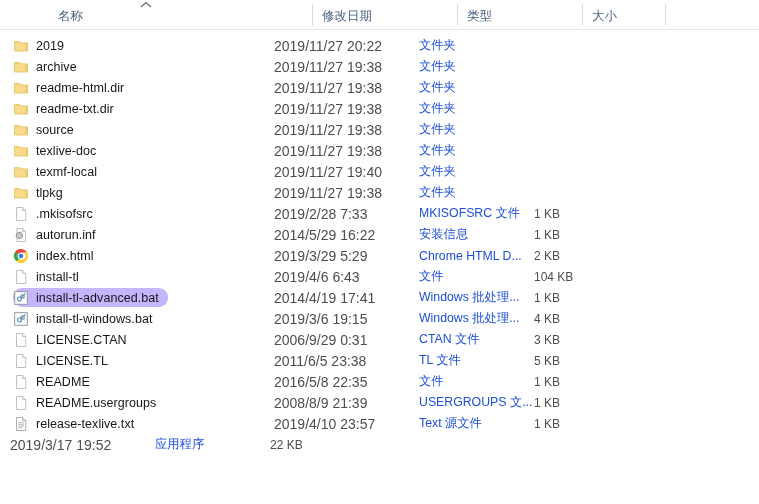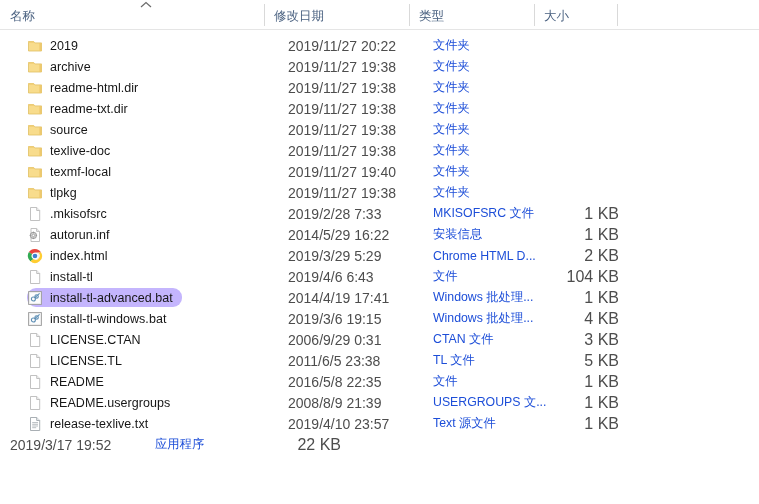--- a/index.html
+++ b/index.html
@@ -34,20 +34,21 @@
     position: absolute;
     top: 0;
     height: 29px;
     line-height: 33px;
     font-size: 12.5px;
     color: #4a6180;
     padding-left: 10px;
     box-sizing: border-box;
     white-space: nowrap;
     overflow: hidden;
+    margin-left: 48px;
   }
   .col-header .hcell.divider::before {
     content: "";
     position: absolute;
     left: 0;
     top: 4px;
     width: 1px;
     height: 22px;
     background: #d9d9d9;
   }
@@ -86,21 +87,20 @@
     white-space: nowrap;
   }
   .cell-name {
     position: relative;
     width: 264px;
     display: flex;
     align-items: flex-start;
     padding-left: 13px;
     box-sizing: border-box;
     overflow: visible;
-    margin-left: 14px;
   }
   .name-pill {
     display: inline-flex;
     align-items: center;
     height: 19px;
     padding-right: 9px;
     border-radius: 9px;
     box-sizing: border-box;
   }
   .row.selected .name-pill {
@@ -133,23 +133,23 @@
     box-sizing: border-box;
     color: #1d4ed8;
     font-size: 12.3px;
     overflow: hidden;
     text-overflow: ellipsis;
   }
   .cell-size {
     width: 83px;
     padding-right: 12px;
     box-sizing: border-box;
-    text-align: right;
+    text-align: left;
     color: #4d4d4d;
-    font-size: 16px;
+    font-size: 12px;
   }
 </style>
 </head>
 <body>
 
 <div class="explorer">
 
   <div class="col-header">
     <div class="hcell hcell-name">
       <span>名称</span>

